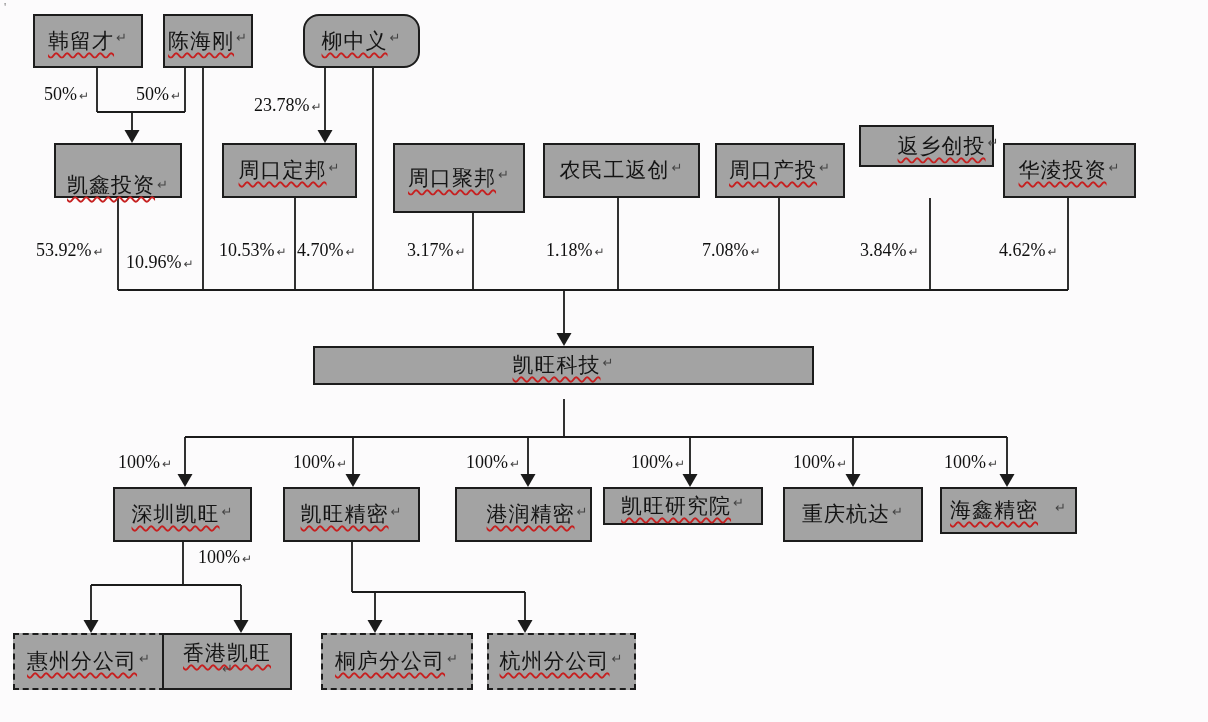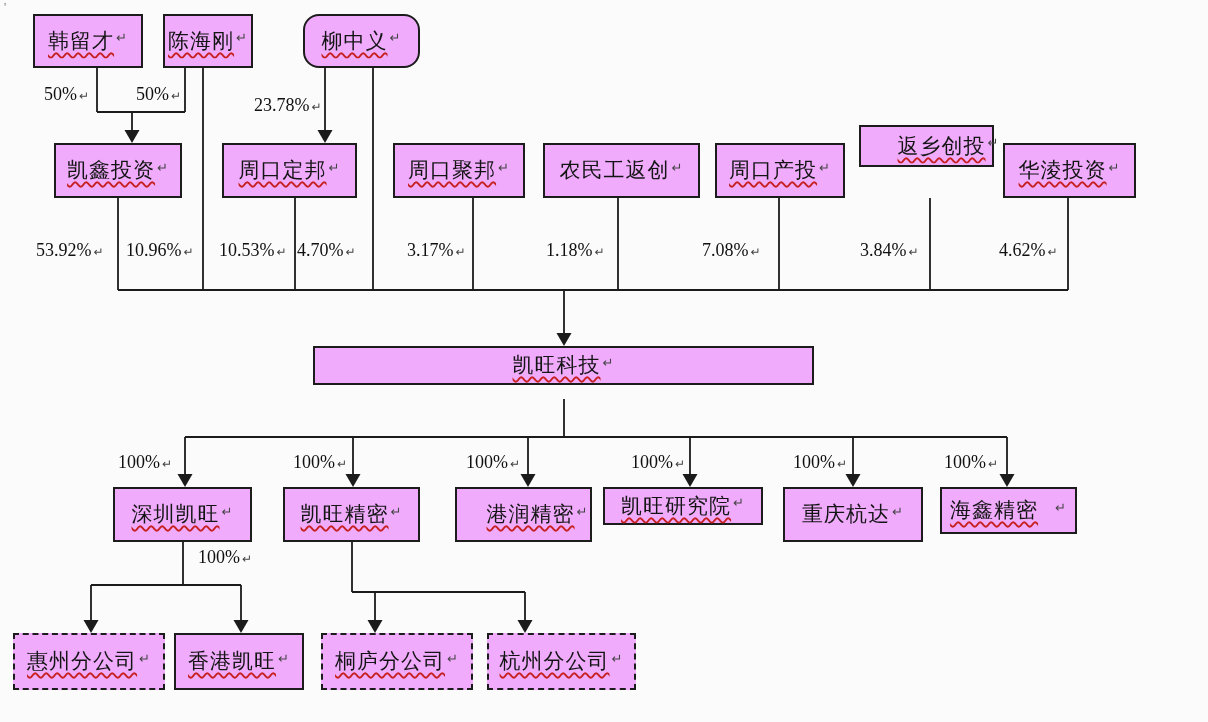--- a/index.html
+++ b/index.html
@@ -3,21 +3,21 @@
 <meta charset="utf-8">
 <style>
   html,body{margin:0;padding:0;background:#fcfbfc;}
   .canvas{
     position:relative;width:1208px;height:722px;background:#fcfbfc;
     font-family:"Liberation Serif", serif;color:#141414;overflow:hidden;
   }
   .lines{position:absolute;left:0;top:0;}
   .node{
     position:absolute;display:flex;align-items:center;justify-content:center;
-    border:2px solid #1c1c1c;background:#f0abfc;box-sizing:border-box;
+    border:2px solid #1c1c1c;background:#a3a3a3;box-sizing:border-box;
     font-size:21px;letter-spacing:1px;white-space:nowrap;
   }
   .node.dashed{border:2px dashed #1c1c1c;}
   .lbl{line-height:1;}
   .ru{
     text-decoration-line:underline;text-decoration-style:wavy;
     text-decoration-color:#c62020;text-decoration-thickness:2px;
     text-underline-offset:4px;
   }
   .ret{font-size:13px;color:#444;margin-left:2px;transform:translateY(-3px);}
@@ -78,29 +78,29 @@
   </div>
   <div class="node" style="left:163px;top:14px;width:90px;height:54px;">
     <span class="lbl ru">陈海刚</span>
       <span class="ret">↵</span>
   </div>
   <div class="node" style="left:303px;top:14px;width:117px;height:54px;border-radius:16px;">
     <span class="lbl ru">柳中义</span>
       <span class="ret">↵</span>
   </div>
 
-  <div class="node" style="left:54px;top:143px;width:128px;height:55px;">
+  <div class="node" style="left:54px;top:143px;width:128px;height:55px;align-items:flex-end;">
     <span class="lbl ru">凯鑫投资</span>
       <span class="ret">↵</span>
   </div>
   <div class="node" style="left:222px;top:143px;width:135px;height:55px;">
     <span class="lbl ru">周口定邦</span>
       <span class="ret">↵</span>
   </div>
-  <div class="node" style="left:393px;top:143px;width:132px;height:55px;">
+  <div class="node" style="left:393px;top:143px;width:132px;height:70px;">
     <span class="lbl ru">周口聚邦</span>
       <span class="ret">↵</span>
   </div>
   <div class="node" style="left:543px;top:143px;width:157px;height:55px;">
     <span class="lbl">农民工返创</span>
       <span class="ret">↵</span>
   </div>
   <div class="node" style="left:715px;top:143px;width:130px;height:55px;">
     <span class="lbl ru">周口产投</span>
       <span class="ret">↵</span>
@@ -141,39 +141,39 @@
   </div>
   <div class="node" style="left:940px;top:487px;width:137px;height:47px;gap:15px;">
     <span class="lbl ru">海鑫精密</span>
       <span class="ret">↵</span>
   </div>
 
   <div class="node dashed" style="left:13px;top:633px;width:152px;height:57px;">
     <span class="lbl ru">惠州分公司</span>
       <span class="ret">↵</span>
   </div>
-  <div class="node" style="left:174px;top:633px;width:130px;height:57px;">
+  <div class="node" style="left:162px;top:633px;width:130px;height:57px;flex-direction:column;">
     <span class="lbl ru">香港凯旺</span>
       <span class="ret">↵</span>
   </div>
   <div class="node dashed" style="left:321px;top:633px;width:152px;height:57px;">
     <span class="lbl ru">桐庐分公司</span>
       <span class="ret">↵</span>
   </div>
   <div class="node dashed" style="left:487px;top:633px;width:149px;height:57px;">
     <span class="lbl ru">杭州分公司</span>
       <span class="ret">↵</span>
   </div>
 
   <div class="pct" style="left:44px;top:84px;"><span>50%</span><span class="ret">↵</span></div>
   <div class="pct" style="left:136px;top:84px;"><span>50%</span><span class="ret">↵</span></div>
   <div class="pct" style="left:254px;top:95px;"><span>23.78%</span><span class="ret">↵</span></div>
 
   <div class="pct" style="left:36px;top:240px;"><span>53.92%</span><span class="ret">↵</span></div>
-  <div class="pct" style="left:126px;top:240px;"><span>10.96%</span><span class="ret">↵</span></div>
+  <div class="pct" style="left:126px;top:252px;"><span>10.96%</span><span class="ret">↵</span></div>
   <div class="pct" style="left:219px;top:240px;"><span>10.53%</span><span class="ret">↵</span></div>
   <div class="pct" style="left:297px;top:240px;"><span>4.70%</span><span class="ret">↵</span></div>
   <div class="pct" style="left:407px;top:240px;"><span>3.17%</span><span class="ret">↵</span></div>
   <div class="pct" style="left:546px;top:240px;"><span>1.18%</span><span class="ret">↵</span></div>
   <div class="pct" style="left:702px;top:240px;"><span>7.08%</span><span class="ret">↵</span></div>
   <div class="pct" style="left:860px;top:240px;"><span>3.84%</span><span class="ret">↵</span></div>
   <div class="pct" style="left:999px;top:240px;"><span>4.62%</span><span class="ret">↵</span></div>
 
   <div class="pct" style="left:118px;top:452px;"><span>100%</span><span class="ret">↵</span></div>
   <div class="pct" style="left:293px;top:452px;"><span>100%</span><span class="ret">↵</span></div>

